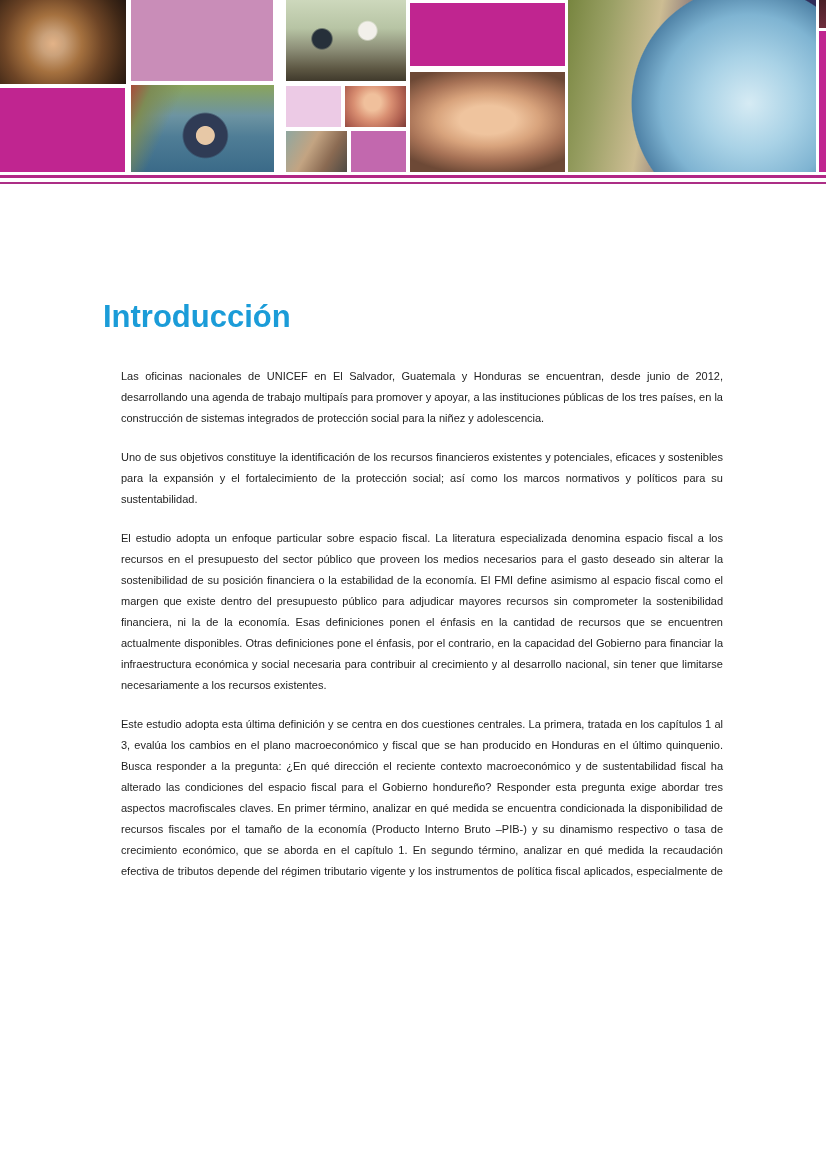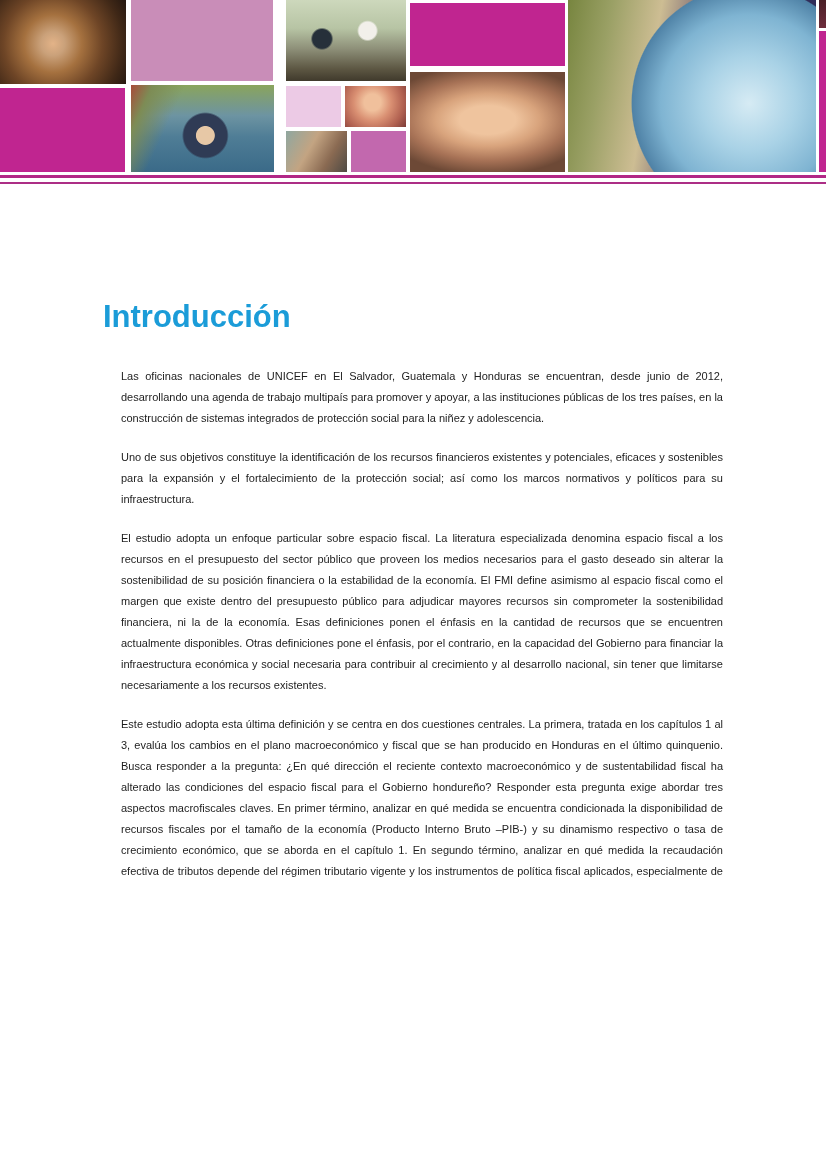--- a/index.html
+++ b/index.html
@@ -88,21 +88,21 @@
     <div class="cell b-dark-corner"></div>
     <div class="cell b-magenta-sliver block-magenta"></div>
   </header>
 
   <div class="rule1"></div>
   <div class="rule2"></div>
 
   <main class="main-text">
     <h1>Introducción</h1>
     <p>Las oficinas nacionales de UNICEF en El Salvador, Guatemala y Honduras se encuentran, desde junio de 2012, desarrollando una agenda de trabajo multipaís para promover y apoyar, a las instituciones públicas de los tres países, en la construcción de sistemas integrados de protección social para la niñez y adolescencia.</p>
-    <p>Uno de sus objetivos constituye la identificación de los recursos financieros existentes y potenciales, eficaces y sostenibles para la expansión y el fortalecimiento de la protección social; así como los marcos normativos y políticos para su infraestructura.</p>
+    <p>Uno de sus objetivos constituye la identificación de los recursos financieros existentes y potenciales, eficaces y sostenibles para la expansión y el fortalecimiento de la protección social; así como los marcos normativos y políticos para su sustentabilidad.</p>
     <p>El estudio adopta un enfoque particular sobre espacio fiscal. La literatura especializada denomina espacio fiscal a los recursos en el presupuesto del sector público que proveen los medios necesarios para el gasto deseado sin alterar la sostenibilidad de su posición financiera o la estabilidad de la economía. El FMI define asimismo al espacio fiscal como el margen que existe dentro del presupuesto público para adjudicar mayores recursos sin comprometer la sostenibilidad financiera, ni la de la economía. Esas definiciones ponen el énfasis en la cantidad de recursos que se encuentren actualmente disponibles. Otras definiciones pone el énfasis, por el contrario, en la capacidad del Gobierno para financiar la infraestructura económica y social necesaria para contribuir al crecimiento y al desarrollo nacional, sin tener que limitarse necesariamente a los recursos existentes.</p>
     <p>Este estudio adopta esta última definición y se centra en dos cuestiones centrales. La primera, tratada en los capítulos 1 al 3, evalúa los cambios en el plano macroeconómico y fiscal que se han producido en Honduras en el último quinquenio. Busca responder a la pregunta: ¿En qué dirección el reciente contexto macroeconómico y de sustentabilidad fiscal ha alterado las condiciones del espacio fiscal para el Gobierno hondureño? Responder esta pregunta exige abordar tres aspectos macrofiscales claves. En primer término, analizar en qué medida se encuentra condicionada la disponibilidad de recursos fiscales por el tamaño de la economía (Producto Interno Bruto –PIB-) y su dinamismo respectivo o tasa de crecimiento económico, que se aborda en el capítulo 1. En segundo término, analizar en qué medida la recaudación efectiva de tributos depende del régimen tributario vigente y los instrumentos de política fiscal aplicados, especialmente de las tasas impositivas existentes en los diferentes impuestos, de las exenciones o exoneraciones concedidas en cada impuesto, de la eficiencia recaudativa lograda para reducir evasión -incluyendo</p>
   </main>
 
   <footer>
     <div class="footer-line-pink"></div>
     <div class="footer-line-cyan"></div>
     <div class="footer-text">
       <span class="footer-org">UNICEF Honduras</span>
       <span class="footer-num">7</span>

